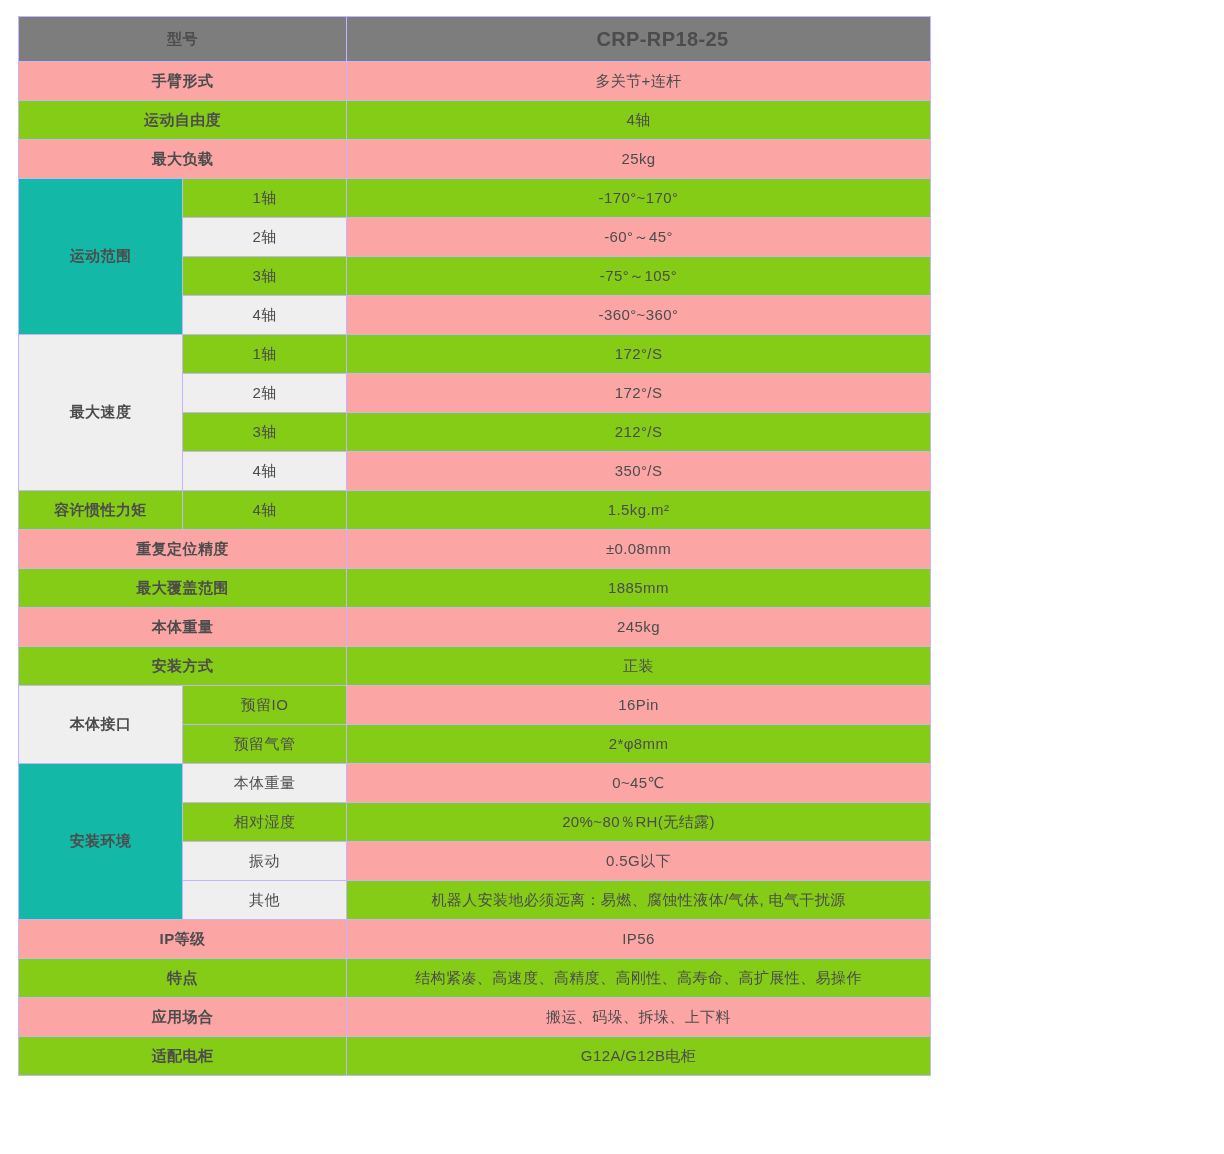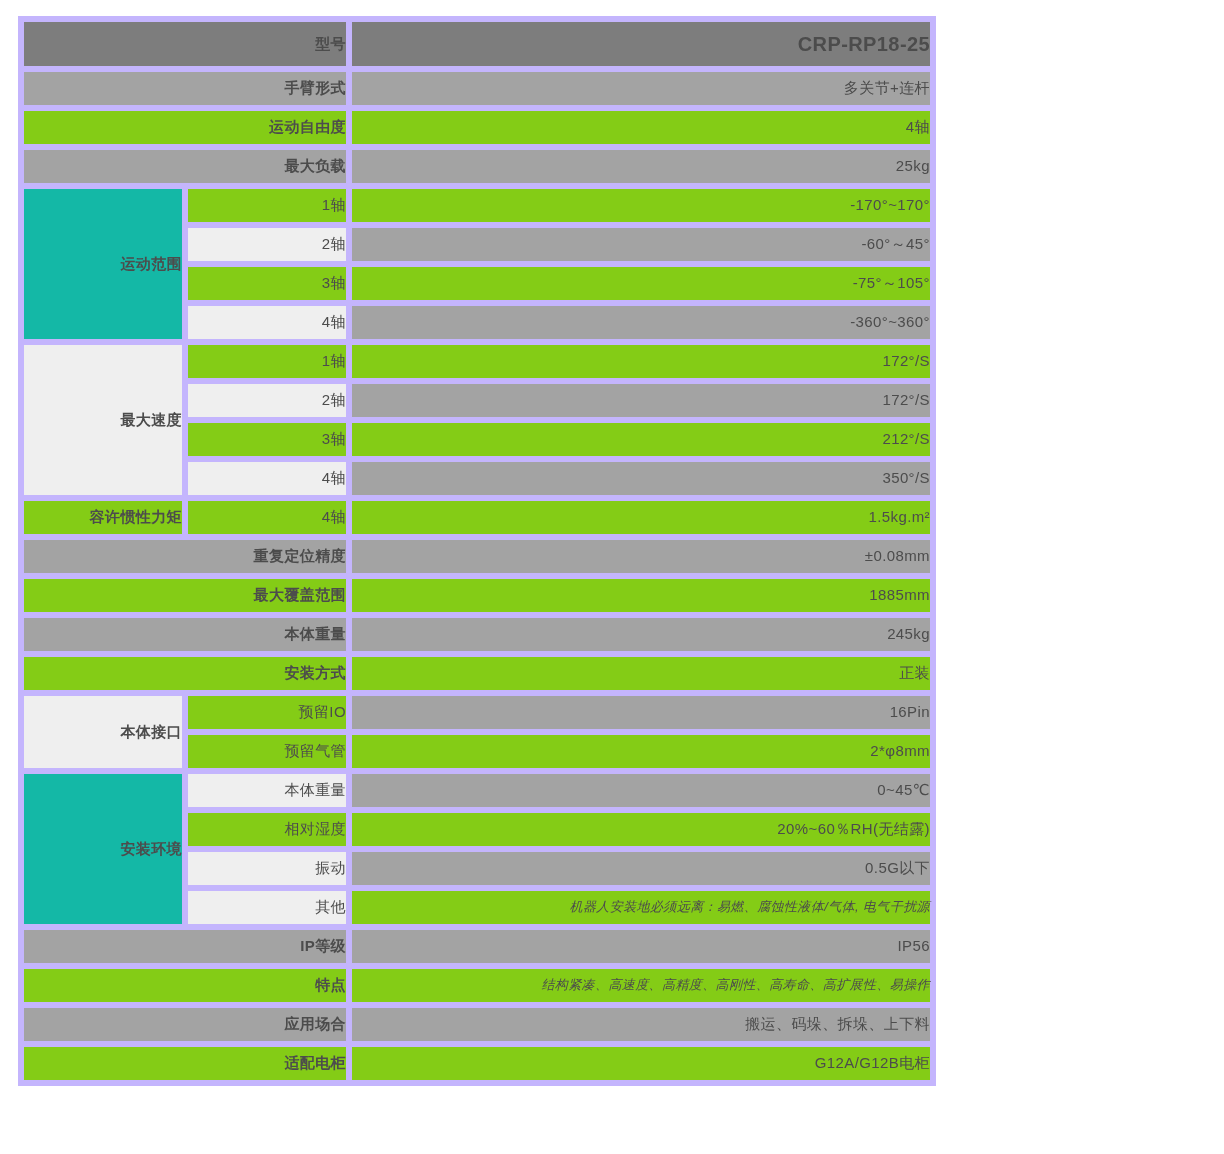--- a/index.html
+++ b/index.html
@@ -24,22 +24,22 @@
     position: absolute;
     left: 18px;
     top: 16px;
     width: 912px;
     border-collapse: collapse;
     table-layout: fixed;
   }
   table.spec td {
     padding: 0;
     vertical-align: middle;
-    text-align: right;
-    border: 6px solid #c4b5fd;
+    text-align: center;
+    border: 1px solid #c4b5fd;
     font-size: 15px;
     line-height: 1.25;
     color: #4c4c4c;
     letter-spacing: 0.4px;
   }
   
   col.c1 { width: 164px; }
   col.c2 { width: 164px; }
   col.c3 { width: 584px; }
 
@@ -74,26 +74,25 @@
     font-size: 16px;
     color: #444444;
     letter-spacing: 1px;
   }
   td.val {
     font-size: 15px;
     color: #4c4c4c;
     letter-spacing: 0.6px;
   }
   td.val.small {
-    font-size: 13px;
-    font-style: italic;
-  }
-
-  
-  .bg-white { background: #a3a3a3; margin-top: 36px; }
+    font-size: 15px;
+  }
+
+  
+  .bg-white { background: #fca5a5; margin-top: 36px; }
   .bg-light { background: #84cc16; }
   .bg-gray { background: #14b8a6; }
   .bg-pale { background: #efefef; }
 
   tr.r { height: 39px; }
   tr.r-tall { height: 40px; }
 </style>
 </head>
 <body>
 
@@ -192,21 +191,21 @@
         <td class="val bg-light">2*φ8mm</td>
       </tr>
 
       <tr class="r">
         <td class="grouplbl bg-gray" rowspan="4">安装环境</td>
         <td class="sublbl bg-pale">本体重量</td>
         <td class="val bg-white">0~45℃</td>
       </tr>
       <tr class="r">
         <td class="sublbl bg-light">相对湿度</td>
-        <td class="val bg-light">20%~60％RH(无结露)</td>
+        <td class="val bg-light">20%~80％RH(无结露)</td>
       </tr>
       <tr class="r">
         <td class="sublbl bg-pale">振动</td>
         <td class="val bg-white">0.5G以下</td>
       </tr>
       <tr class="r">
         <td class="sublbl bg-pale">其他</td>
         <td class="val small bg-light">机器人安装地必须远离：易燃、腐蚀性液体/气体, 电气干扰源</td>
       </tr>
 

